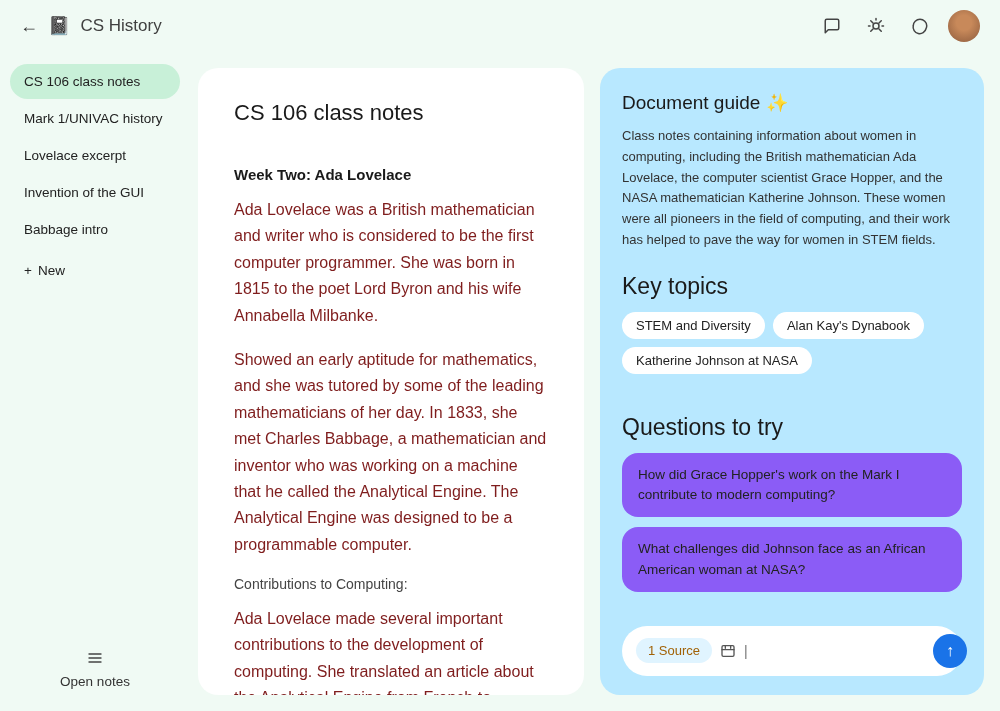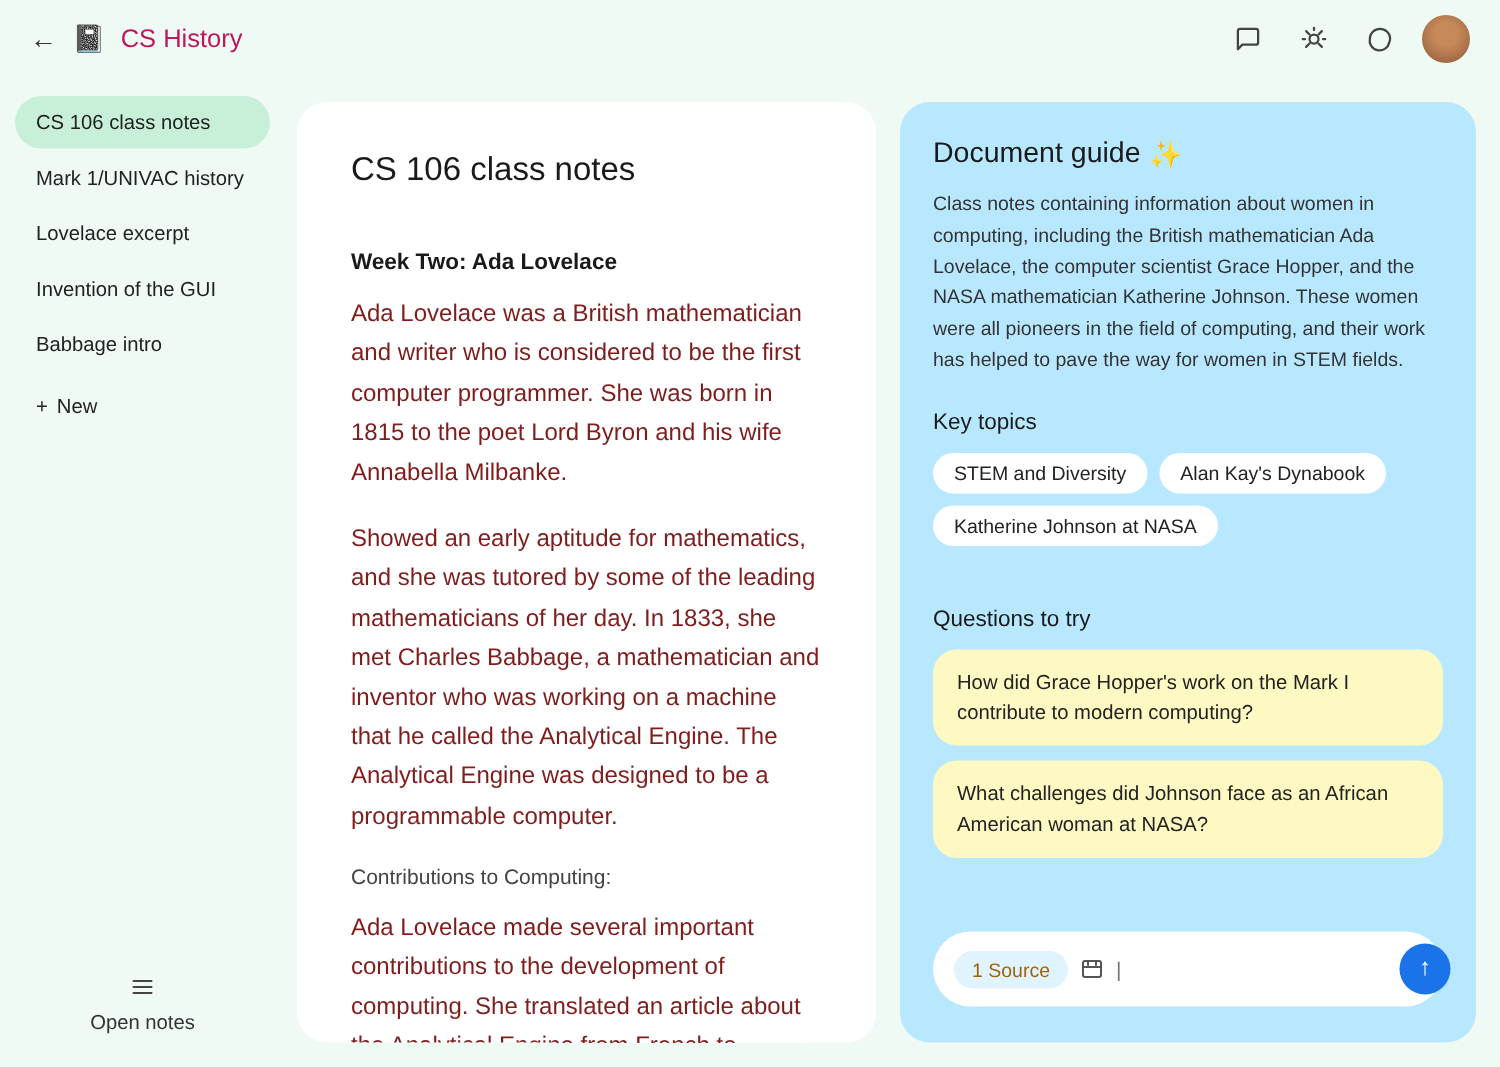--- a/index.html
+++ b/index.html
@@ -36,21 +36,21 @@
       color: #333;
       display: flex;
       align-items: center;
     }
     .app-icon {
       font-size: 18px;
     }
     .app-title {
       font-size: 17px;
       font-weight: 500;
-      color: #be185d;
+      color: #404040;
     }
     .topbar-right {
       display: flex;
       align-items: center;
       gap: 12px;
     }
     .topbar-icon-btn {
       background: none;
       border: none;
       cursor: pointer;
@@ -202,21 +202,21 @@
     .sparkle-icon {
       font-size: 18px;
     }
     .guide-desc {
       font-size: 13px;
       color: #333;
       line-height: 1.6;
       margin-bottom: 22px;
     }
     .section-title {
-      font-size: 15px;
+      font-size: 23px;
       font-weight: 500;
       color: #1a1a1a;
       margin-bottom: 12px;
     }
     .topics-container {
       display: flex;
       flex-wrap: wrap;
       gap: 8px;
       margin-bottom: 40px;
     }
@@ -226,21 +226,21 @@
       padding: 6px 14px;
       font-size: 13px;
       color: #222;
       cursor: pointer;
       border: none;
     }
     .questions-section {
       margin-bottom: 16px;
     }
     .question-card {
-      background: #fef9c3;
+      background: #8b5cf6;
       border-radius: 16px;
       padding: 12px 16px;
       font-size: 13.5px;
       color: #222;
       margin-bottom: 10px;
       cursor: pointer;
       line-height: 1.5;
     }
     .guide-spacer { flex: 1; }
 

